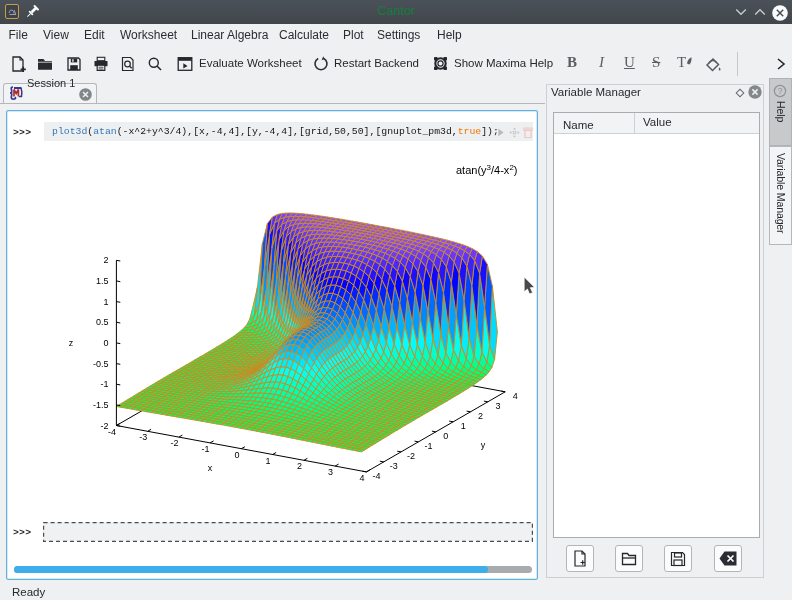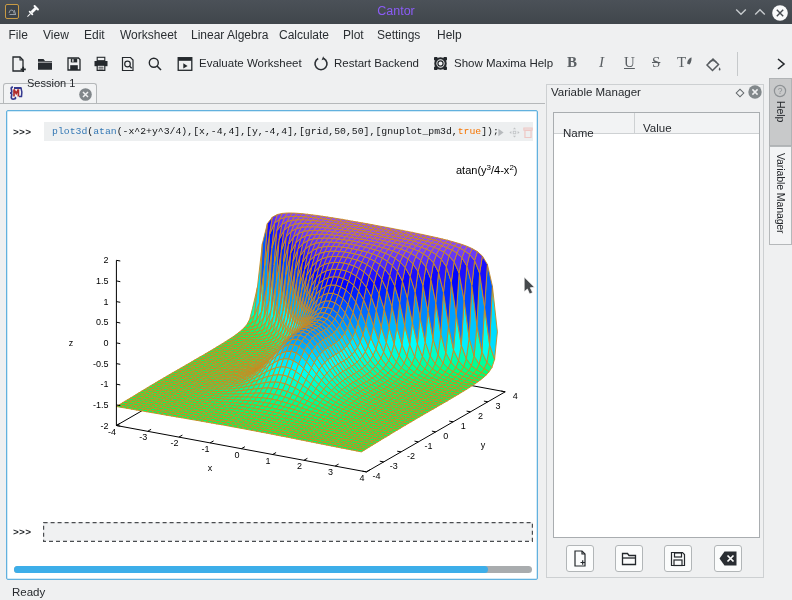--- a/index.html
+++ b/index.html
@@ -4,21 +4,21 @@
 <style>
 * { margin:0; padding:0; box-sizing:border-box; }
 html,body { width:792px; height:600px; overflow:hidden; font-family:"Liberation Sans", sans-serif; }
 #root { position:relative; width:792px; height:600px; background:#eff0f1; }
 .abs { position:absolute; }
 
 
 #titlebar { left:0; top:0; width:792px; height:24px;
   background:linear-gradient(#4b5158,#40464c); }
 #appicon { left:5px; top:4px; width:14px; height:15px; border:1.5px solid #c89b45; border-radius:2px; background:#3d4349; }
-#apptitle { left:0; top:0; width:792px; height:24px; text-align:center; line-height:23px; color:#8b5cf6; font-size:12.5px; }
+#apptitle { left:0; top:0; width:792px; height:24px; text-align:center; line-height:23px; color:#15803d; font-size:12.5px; }
 
 #menubar { left:0; top:24px; width:792px; height:24px; color:#2a2e32; font-size:12px; }
 .mi { position:absolute; top:4px; }
 
 #toolbar { left:0; top:48px; width:792px; height:32px; font-size:11.5px; color:#25282c; }
 .tbtxt { position:absolute; top:9px; }
 .fmt { top:6px; font-size:15px; font-family:"Liberation Serif",serif; color:#5a5f63; }
 
 #tab { left:3px; top:83px; width:94px; height:21px; background:#f2f3f4; border:1px solid #b5b8ba; border-bottom:none; border-radius:3px 3px 0 0; }
 #tabline { left:0; top:103px; width:545px; height:1px; background:#b5b8ba; }
@@ -2705,22 +2705,22 @@
   <div id="ptitle" class="abs">Variable Manager</div>
   <svg class="abs" style="left:735px;top:88px" width="10" height="10" viewBox="0 0 10 10">
       <rect x="2.3" y="2.3" width="5.4" height="5.4" fill="none" stroke="#63686c" stroke-width="1" transform="rotate(45 5 5)"></rect>
     </svg>
   <svg class="abs" style="left:748px;top:85px" width="14" height="14" viewBox="0 0 14 14">
       <circle cx="7" cy="7" r="6.7" fill="#82888b"></circle>
       <path d="M4.4 4.4 L9.6 9.6 M9.6 4.4 L4.4 9.6" stroke="#eff0f1" stroke-width="1.5"></path>
     </svg>
   <div id="vmtable" class="abs">
     <div id="vmhead" class="abs">
-        <span class="abs" style="left:9px;top:14px">Name</span>
-        <span class="abs" style="left:89px;top:9px">Value</span>
+        <span class="abs" style="left:9px;top:6px">Name</span>
+        <span class="abs" style="left:89px;top:3px">Value</span>
         <div id="vmdiv" class="abs"></div>
       </div>
   </div>
 
   <div class="vbtn" style="left:566px"></div>
   <div class="vbtn" style="left:615px"></div>
   <div class="vbtn" style="left:664px"></div>
   <div class="vbtn" style="left:714px;background:#fbfcfc"></div>
   <svg class="abs" style="left:572px;top:550px" width="16" height="17" viewBox="0 0 16 17">
       <path d="M3 1 h7 l3 3 v12 h-10 z" fill="none" stroke="#24282c" stroke-width="1.2"></path>

